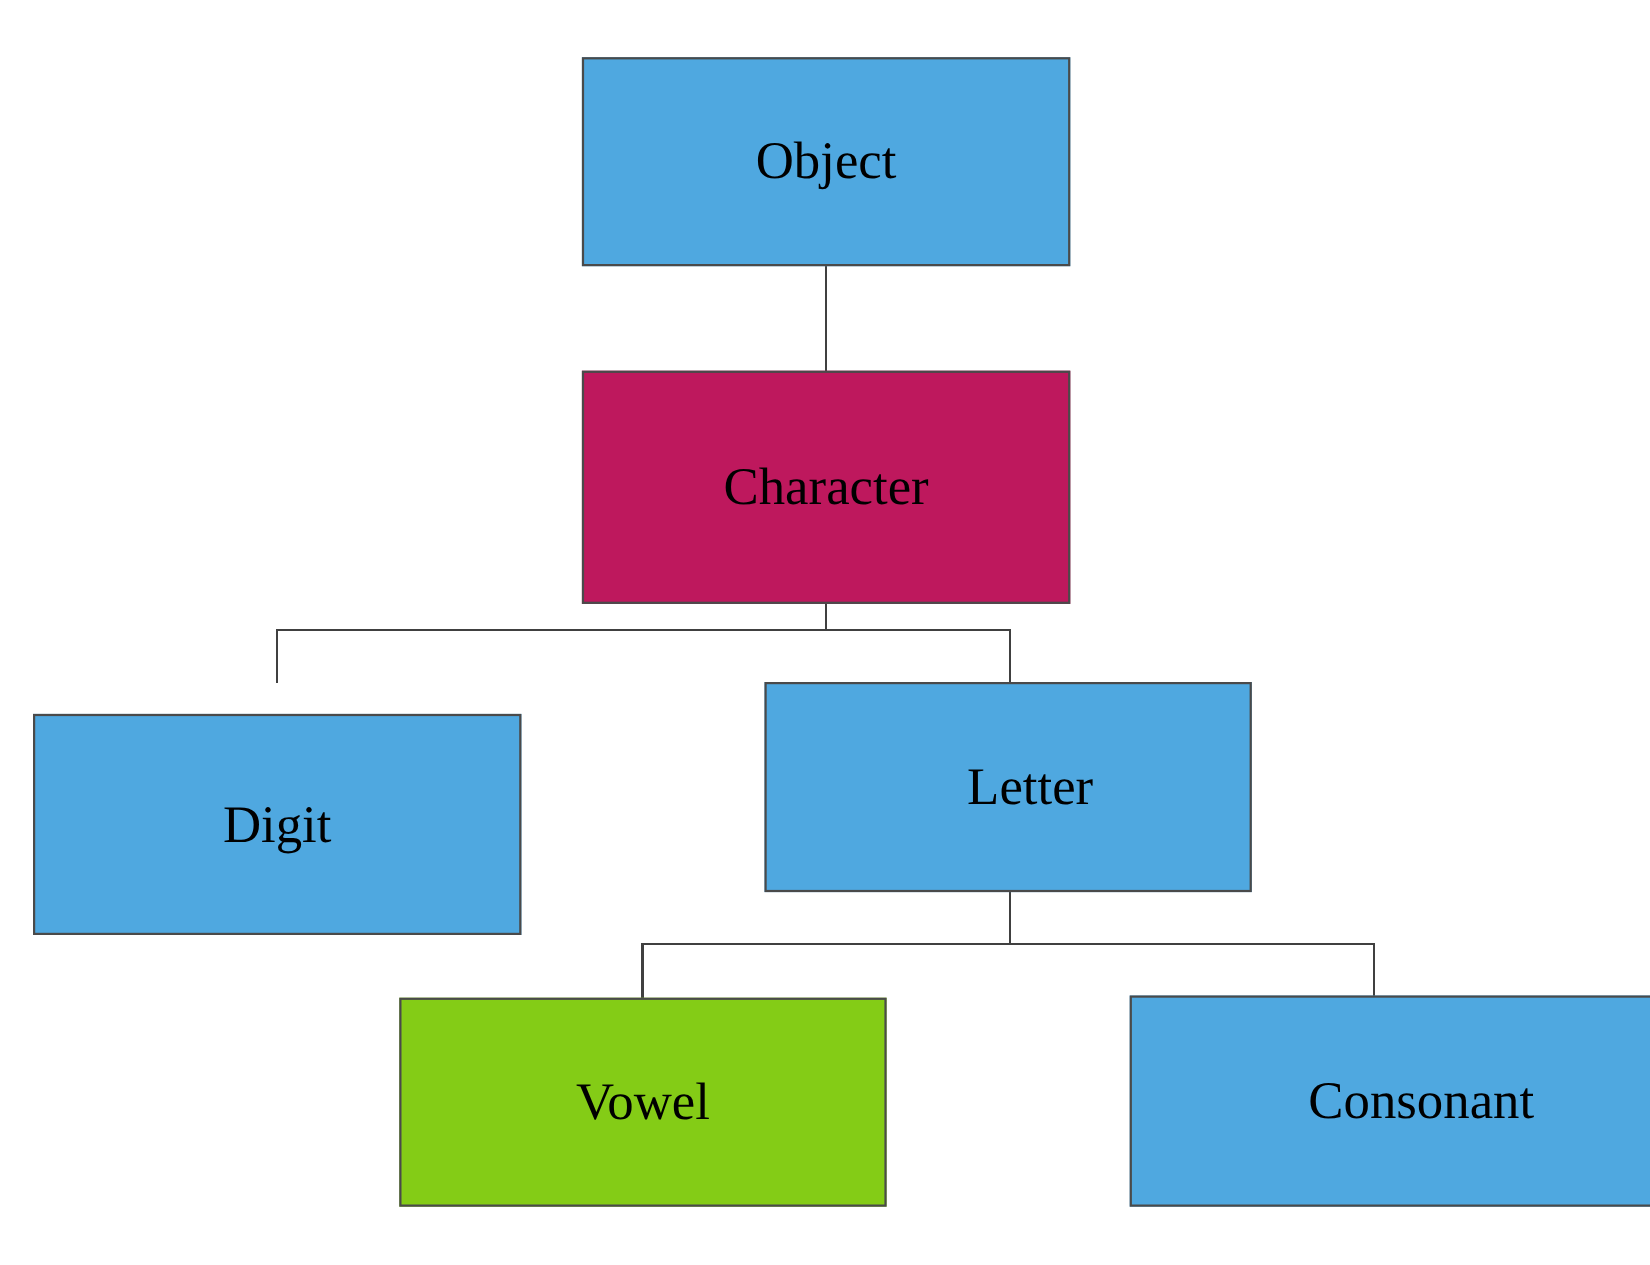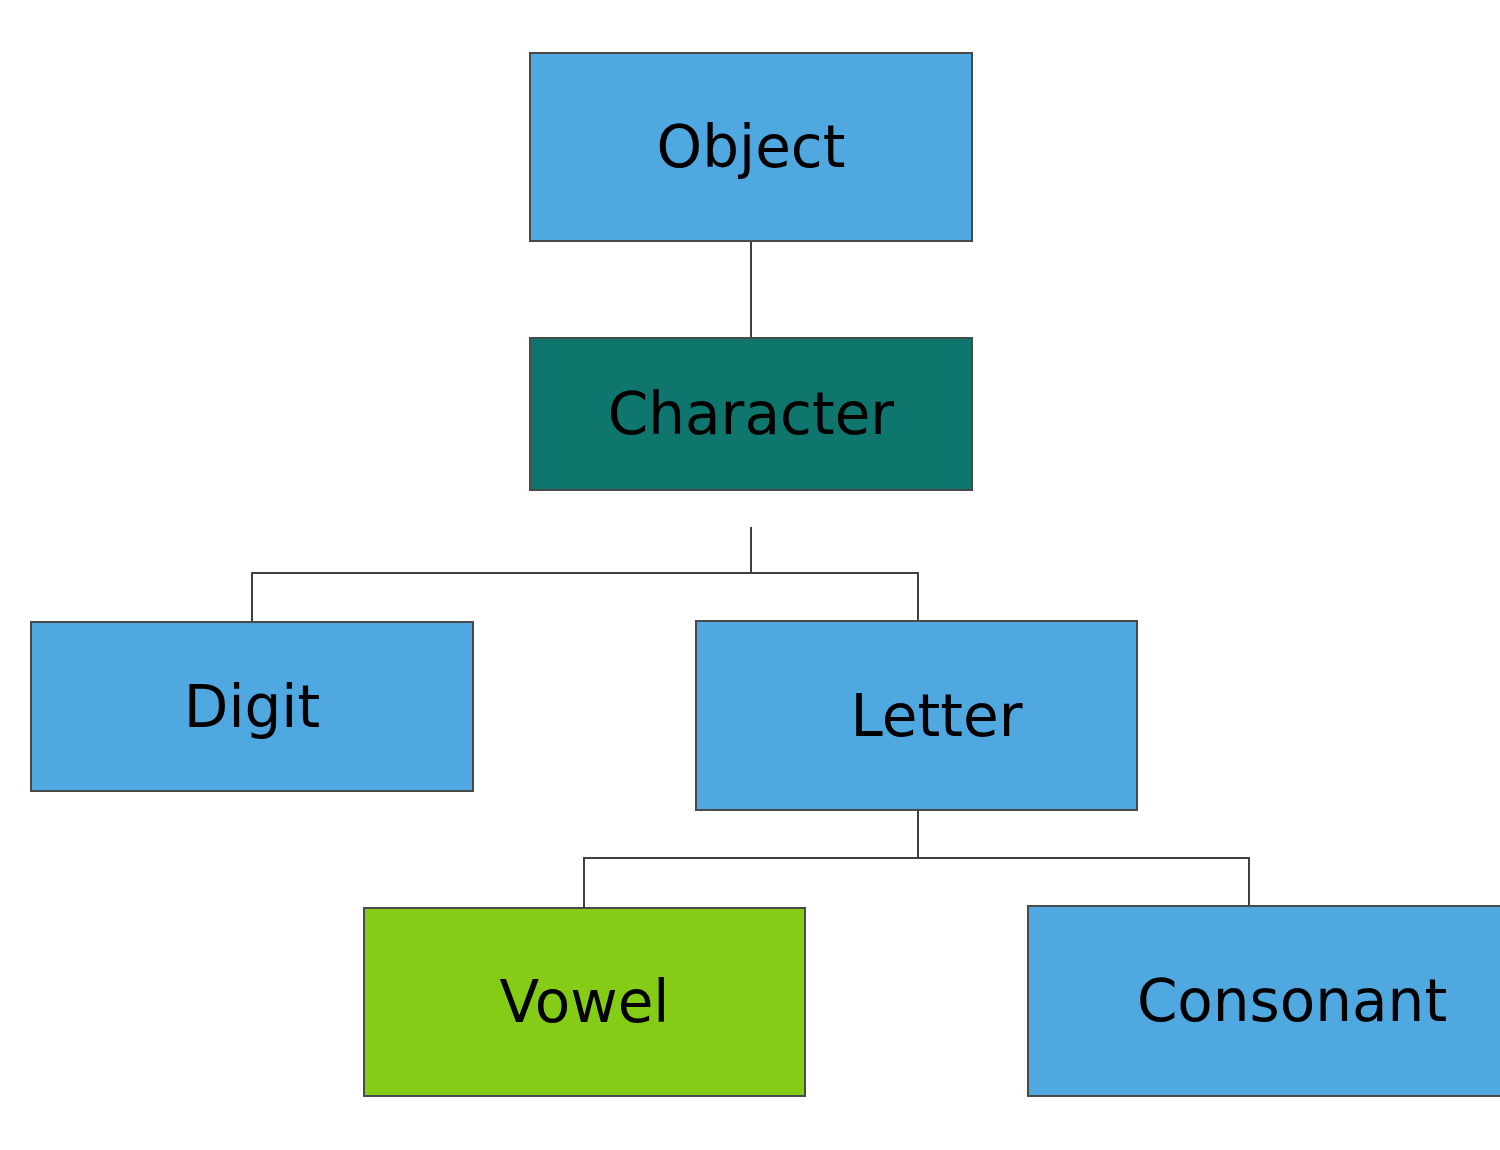--- a/index.html
+++ b/index.html
@@ -28,26 +28,27 @@
     position: absolute;
     box-sizing: border-box;
     background: #4FA8E0;
     border: 2px solid #4a4a4a;
     display: flex;
     align-items: center;
     justify-content: center;
   }
   .node-label {
     color: #000000;
-    font-size: 58px;
+    font-size: 48px;
     font-weight: 400;
     line-height: 1;
     letter-spacing: 0px;
     white-space: nowrap;
     user-select: none;
+    font-family: Liberation Serif, serif;
   }
 </style>
 </head>
 <body>
 
 <div id="canvas">
 
   <svg class="connector-layer" viewBox="0 0 1500 1150" width="1500" height="1150" xmlns="http://www.w3.org/2000/svg">
     <g id="edge-group">
         <polyline points="751,242 751,337" fill="none" stroke="#404040" stroke-width="2" shape-rendering="crispEdges"></polyline>
@@ -55,24 +56,24 @@
         <polyline points="751,527 751,573 918,573 918,620" fill="none" stroke="#404040" stroke-width="2" shape-rendering="crispEdges"></polyline>
         <polyline points="918,811 918,858 584,858 584,907" fill="none" stroke="#404040" stroke-width="2" shape-rendering="crispEdges"></polyline>
         <polyline points="918,811 918,858 1249,858 1249,905" fill="none" stroke="#404040" stroke-width="2" shape-rendering="crispEdges"></polyline>
       </g>
   </svg>
 
   <div id="node-group">
       <div class="node" style="left: 529px; top: 52px; width: 444px; height: 190px; background: rgb(79, 168, 224); border-color: rgb(74, 74, 74);">
         <span class="node-label" style="color: rgb(0, 0, 0);">Object</span>
       </div>
-      <div class="node" style="left: 529px; top: 337px; width: 444px; height: 154px; background: #0f766e; border-color: rgb(74, 74, 74);">
+      <div class="node" style="left: 529px; top: 337px; width: 444px; height: 212px; background: #be185d; border-color: rgb(74, 74, 74);">
         <span class="node-label" style="color: rgb(0, 0, 0);">Character</span>
       </div>
-      <div class="node" style="left: 30px; top: 621px; width: 444px; height: 171px; background: rgb(79, 168, 224); border-color: rgb(74, 74, 74);">
+      <div class="node" style="left: 30px; top: 649px; width: 444px; height: 201px; background: rgb(79, 168, 224); border-color: rgb(74, 74, 74);">
         <span class="node-label" style="color: rgb(0, 0, 0);">Digit</span>
       </div>
       <div class="node" style="left: 695px; top: 620px; width: 443px; height: 191px; background: rgb(79, 168, 224); border-color: rgb(74, 74, 74); padding-left: 40px;">
         <span class="node-label" style="color: rgb(0, 0, 0);">Letter</span>
       </div>
       <div class="node" style="left: 363px; top: 907px; width: 443px; height: 190px; background: #84cc16; border-color: rgb(74, 74, 74);">
         <span class="node-label" style="color: rgb(0, 0, 0);">Vowel</span>
       </div>
       <div class="node" style="left: 1027px; top: 905px; width: 530px; height: 192px; background: rgb(79, 168, 224); border-color: rgb(74, 74, 74);">
         <span class="node-label" style="color: rgb(0, 0, 0);">Consonant</span>

